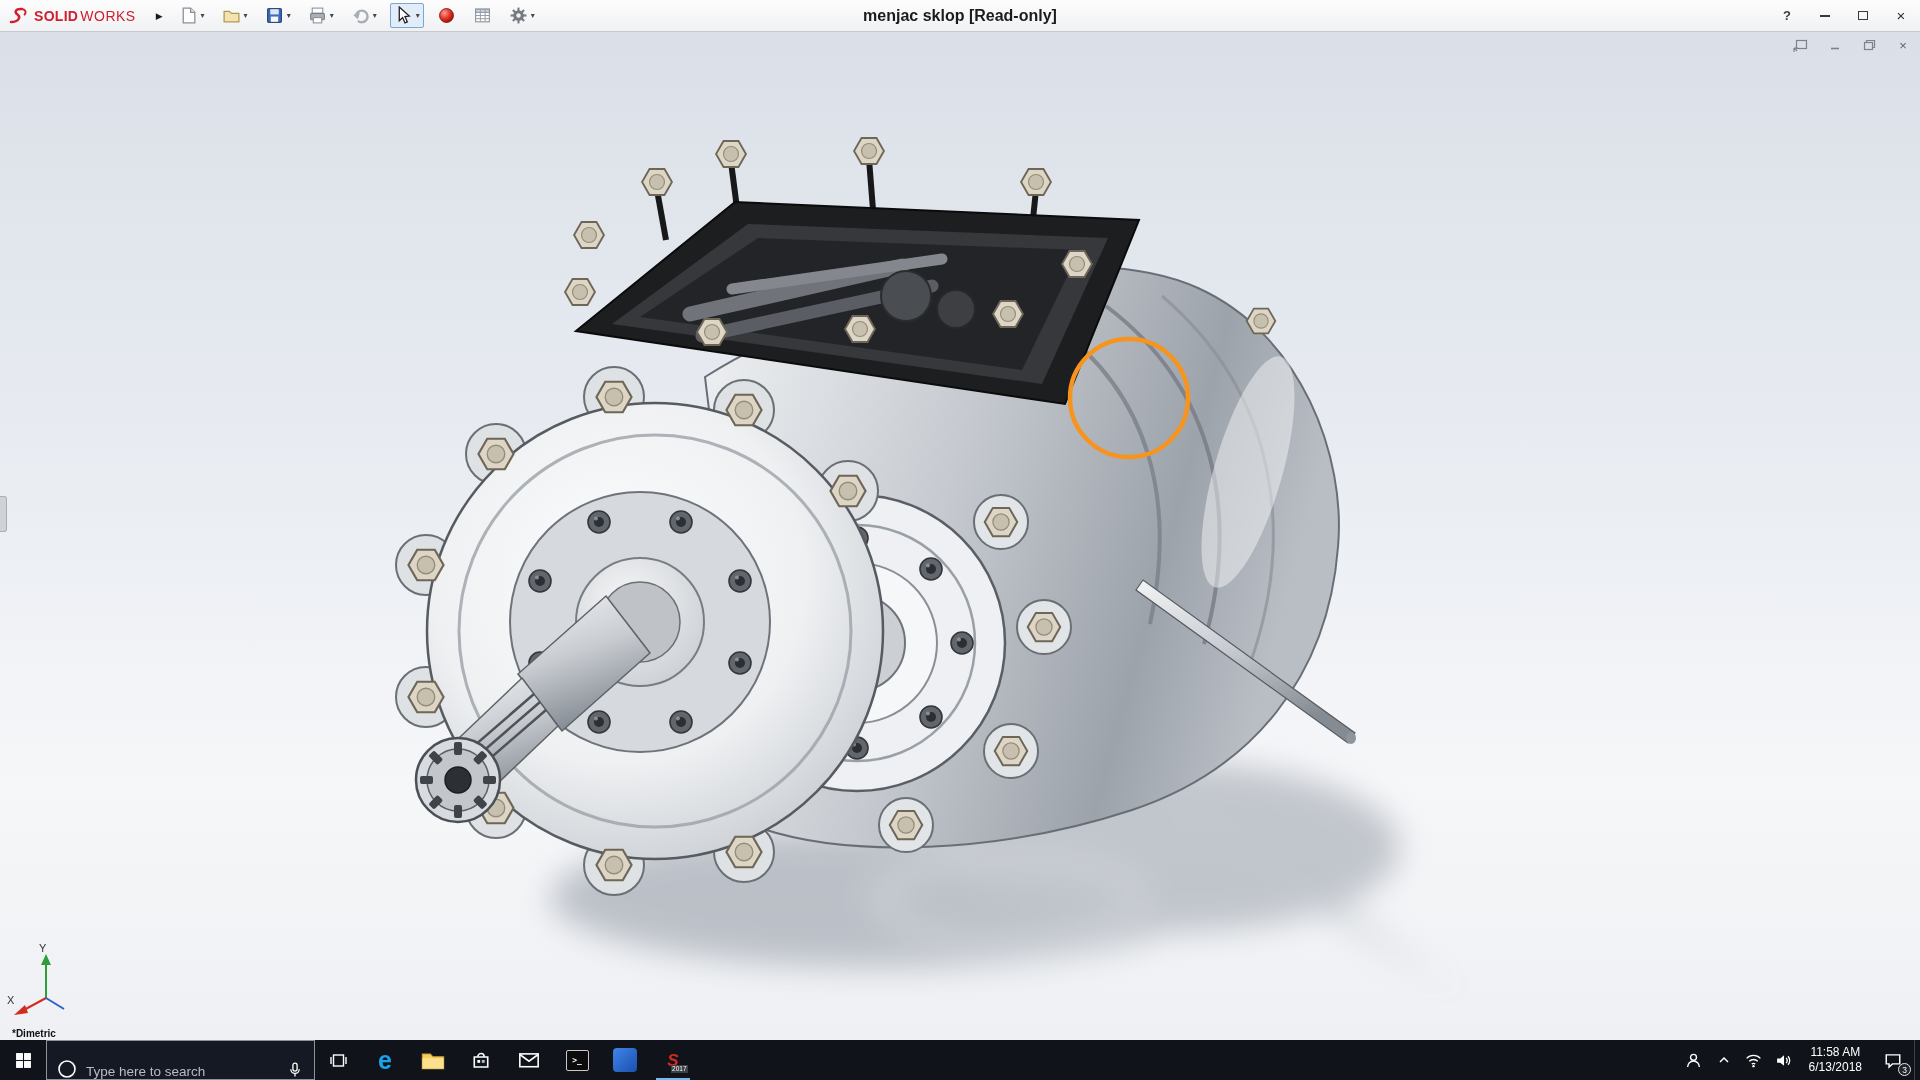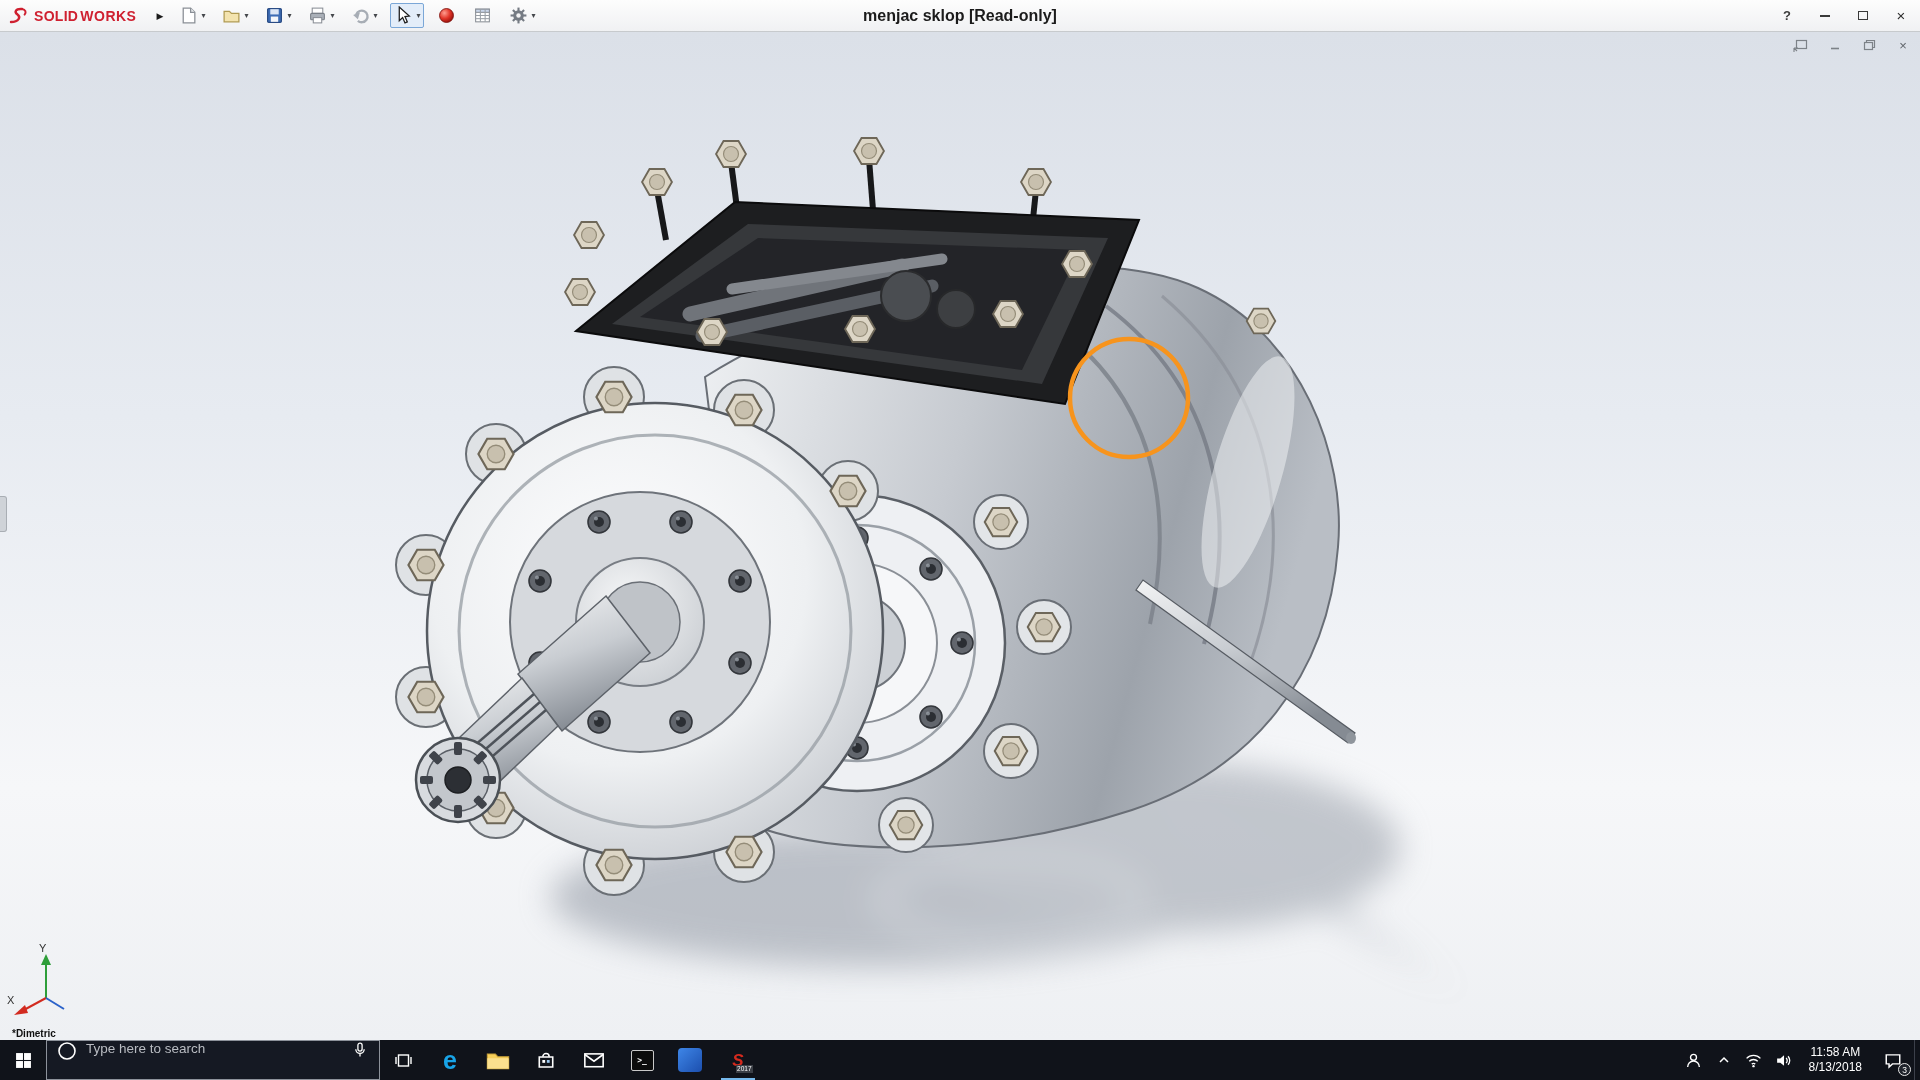--- a/index.html
+++ b/index.html
@@ -5,21 +5,21 @@
   * { box-sizing: border-box; margin: 0; padding: 0; }
   html,body { width:1920px; height:1080px; overflow:hidden; font-family:"Liberation Sans", sans-serif; background:#fff; }
   .screen { position:relative; width:1920px; height:1080px; }
 
   
   .titlebar { position:absolute; top:0; left:0; right:0; height:32px;
     background:linear-gradient(#fdfdfd,#f0f1f3); border-bottom:1px solid #c7cacd;
     display:flex; align-items:center; z-index:5; }
   .logo { display:flex; align-items:center; gap:2px; padding:0 4px 0 8px; }
   .logo-bold { font-weight:700; color:#cf2030; font-size:14px; letter-spacing:.3px; }
-  .logo-light { font-weight:700; color:#cf2030; font-size:14px; letter-spacing:.5px; }
+  .logo-light { font-weight:400; color:#cf2030; font-size:14px; letter-spacing:.5px; }
   .flyout { margin:0 12px 0 16px; font-size:9px; color:#1b1b1b; background:none; border:none; cursor:default; }
   .tools { display:flex; align-items:center; gap:9px; }
   .tool { display:flex; align-items:center; gap:3px; padding:2px 3px; border-radius:2px; border:1px solid transparent; }
   .tool.active { border:1px solid #7ba7d7; background:#e3edf9; }
   .tool svg { width:19px; height:19px; display:block; }
   .caret { font-size:8px; color:#44474b; line-height:1; }
   .doc-title { position:absolute; left:50%; transform:translateX(-50%); font-size:16px; font-weight:700; color:#1b1b1b; white-space:nowrap; }
   .win-controls { margin-left:auto; display:flex; align-items:center; height:100%; }
   .wc { width:38px; height:100%; display:flex; align-items:center; justify-content:center; font-size:13px; color:#2e2e2e; }
   .wc-help { font-weight:700; color:#3c3c3c; }
@@ -38,21 +38,21 @@
   .panel-handle { position:absolute; left:0; top:46%; width:7px; height:36px;
     background:#cfd3d8; border:1px solid #a9aeb4; border-left:none; border-radius:0 3px 3px 0; }
   .view-label { position:absolute; left:12px; bottom:1px; font-size:10px; font-weight:700; color:#101010; }
   .triad { position:absolute; left:6px; bottom:20px; }
   .triad text { font-size:11px; fill:#333; font-family:"Liberation Sans",sans-serif; }
 
   
   .taskbar { position:absolute; left:0; right:0; bottom:0; height:40px; background:#10131a;
     display:flex; align-items:stretch; color:#fff; z-index:6; }
   .tb-btn { width:46px; display:flex; align-items:center; justify-content:center; position:relative; }
-  .tb-search { width:334px; display:flex; align-items:flex-start; gap:9px;
+  .tb-search { width:269px; display:flex; align-items:flex-end; gap:9px;
     background:#151923; border:1px solid #8d929b; padding:0 10px; }
   .tb-search input { flex:1; background:transparent; border:none; outline:none;
     color:#d8d8d8; font-size:13.5px; font-family:"Liberation Sans",sans-serif; }
   .tb-search input::placeholder { color:#b9bcc2; opacity:1; }
   .tb-app { width:48px; display:flex; align-items:center; justify-content:center; position:relative; }
   .tb-app.active::after { content:""; position:absolute; bottom:0; left:7px; right:7px; height:2px; background:#76b9ed; }
   .edge-e { font-size:25px; font-weight:700; color:#18a4e8; line-height:1; }
   .cmd-box { width:23px; height:21px; background:#0c0c0c; border:1px solid #c9c9c9; border-radius:2px;
     color:#fff; font:700 8px "DejaVu Sans Mono", monospace; display:flex; align-items:center; justify-content:center; }
   .app6 { width:24px; height:24px; border-radius:4px; background:linear-gradient(135deg,#3e86e8,#1c4fae); }
@@ -473,21 +473,21 @@
         </svg>
       </div>
       <div class="tray-icon">
         <svg width="17" height="15" viewBox="0 0 16 14">
           <polygon points="2,5 5,5 8.5,2 8.5,12 5,9 2,9" fill="#ffffff"></polygon>
           <path d="M10.5 4.5 a4 4 0 0 1 0 5 M12.3 3 a6.5 6.5 0 0 1 0 8" fill="none" stroke="#ffffff" stroke-width="1.2"></path>
         </svg>
       </div>
       <div class="clock">
         <span>11:58 AM</span>
-        <span>8/13/2018</span>
+        <span>6/13/2018</span>
       </div>
       <div class="action">
         <svg width="18" height="17" viewBox="0 0 16 15">
           <path d="M2 2.5 h12 v8 h-6.5 l-3 2.8 v-2.8 h-2.5 z" fill="none" stroke="#ffffff" stroke-width="1.3"></path>
         </svg>
         <span class="ac-badge">3</span>
       </div>
       <div class="show-desktop"></div>
     </div>
   </footer>

